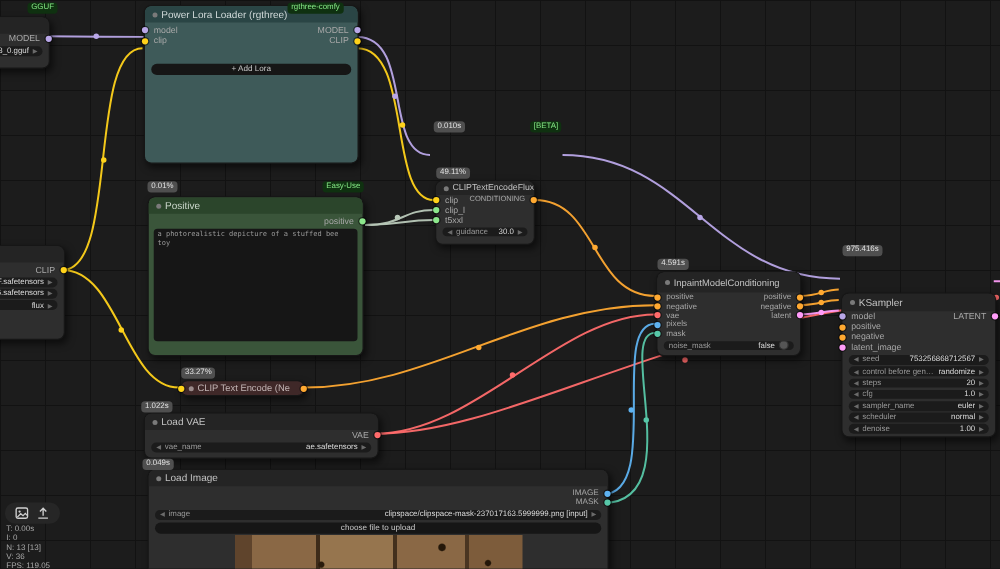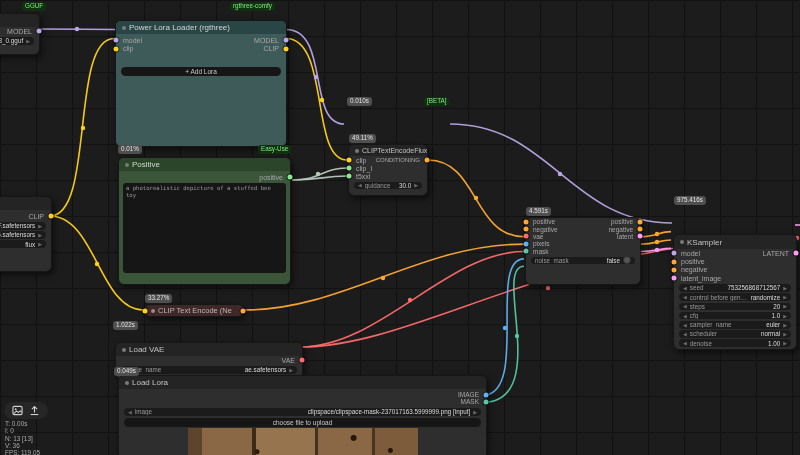--- a/index.html
+++ b/index.html
@@ -144,21 +144,21 @@
     <div class="widget">
       <span class="wval">16.safetensors</span>
       <span class="warrow">▶</span>
     </div>
     <div class="widget">
       <span class="wval">flux</span>
       <span class="warrow">▶</span>
     </div>
   </div>
 
-  <div class="node teal" style="left:115px;top:20px;width:172px;height:127px;">
+  <div class="node teal" style="left:115px;top:4px;width:172px;height:127px;">
     <div class="ntitle">
       <span class="tdot"></span>
       <span>Power Lora Loader (rgthree)</span>
     </div>
     <div class="slotrow" style="margin-top:2px;">
       <span class="dot in c-model"></span>
       <span>model</span>
       <span>MODEL</span>
       <span class="dot out c-model"></span>
     </div>
@@ -212,20 +212,24 @@
     </div>
     <div class="widget">
       <span class="warrow">◀</span>
       <span class="wlabel">guidance</span>
       <span class="wval">30.0</span>
       <span class="warrow">▶</span>
     </div>
   </div>
 
   <div class="node" style="left:525px;top:217px;width:116px;height:68px;">
+    <div class="ntitle" style="height:16px;font-size:7.5px;">
+      <span class="tdot"></span>
+      <span>InpaintModelConditioning</span>
+    </div>
     <div class="slotrow" style="height:7.4px;font-size:6.5px;">
       <span class="dot in c-cond"></span>
       <span>positive</span>
       <span>positive</span>
       <span class="dot out c-cond"></span>
     </div>
     <div class="slotrow" style="height:7.4px;font-size:6.5px;">
       <span class="dot in c-cond"></span>
       <span>negative</span>
       <span>negative</span>
@@ -312,41 +316,41 @@
       <span class="warrow">▶</span>
     </div>
     <div class="widget">
       <span class="warrow">◀</span>
       <span class="wlabel">denoise</span>
       <span class="wval">1.00</span>
       <span class="warrow">▶</span>
     </div>
   </div>
 
-  <div class="node" style="left:115px;top:330px;width:188px;height:37px;margin-top:12px;">
+  <div class="node" style="left:115px;top:330px;width:188px;height:37px;">
     <div class="ntitle">
       <span class="tdot"></span>
       <span>Load VAE</span>
     </div>
     <div class="slotrow outonly">
       <span>VAE</span>
       <span class="dot out c-vae"></span>
     </div>
     <div class="widget">
       <span class="warrow">◀</span>
       <span class="wlabel">vae_name</span>
       <span class="wval">ae.safetensors</span>
       <span class="warrow">▶</span>
     </div>
   </div>
 
   <div class="node" style="left:118px;top:375px;width:369px;height:85px;">
     <div class="ntitle">
       <span class="tdot"></span>
-      <span>Load Lora</span>
+      <span>Load Image</span>
     </div>
     <div class="slotrow outonly" style="height:7px;margin-top:2px;font-size:6.5px;">
       <span>IMAGE</span>
       <span class="dot out c-image"></span>
     </div>
     <div class="slotrow outonly" style="height:7px;font-size:6.5px;">
       <span>MASK</span>
       <span class="dot out c-mask"></span>
     </div>
     <div class="widget" style="margin-top:3px;">

